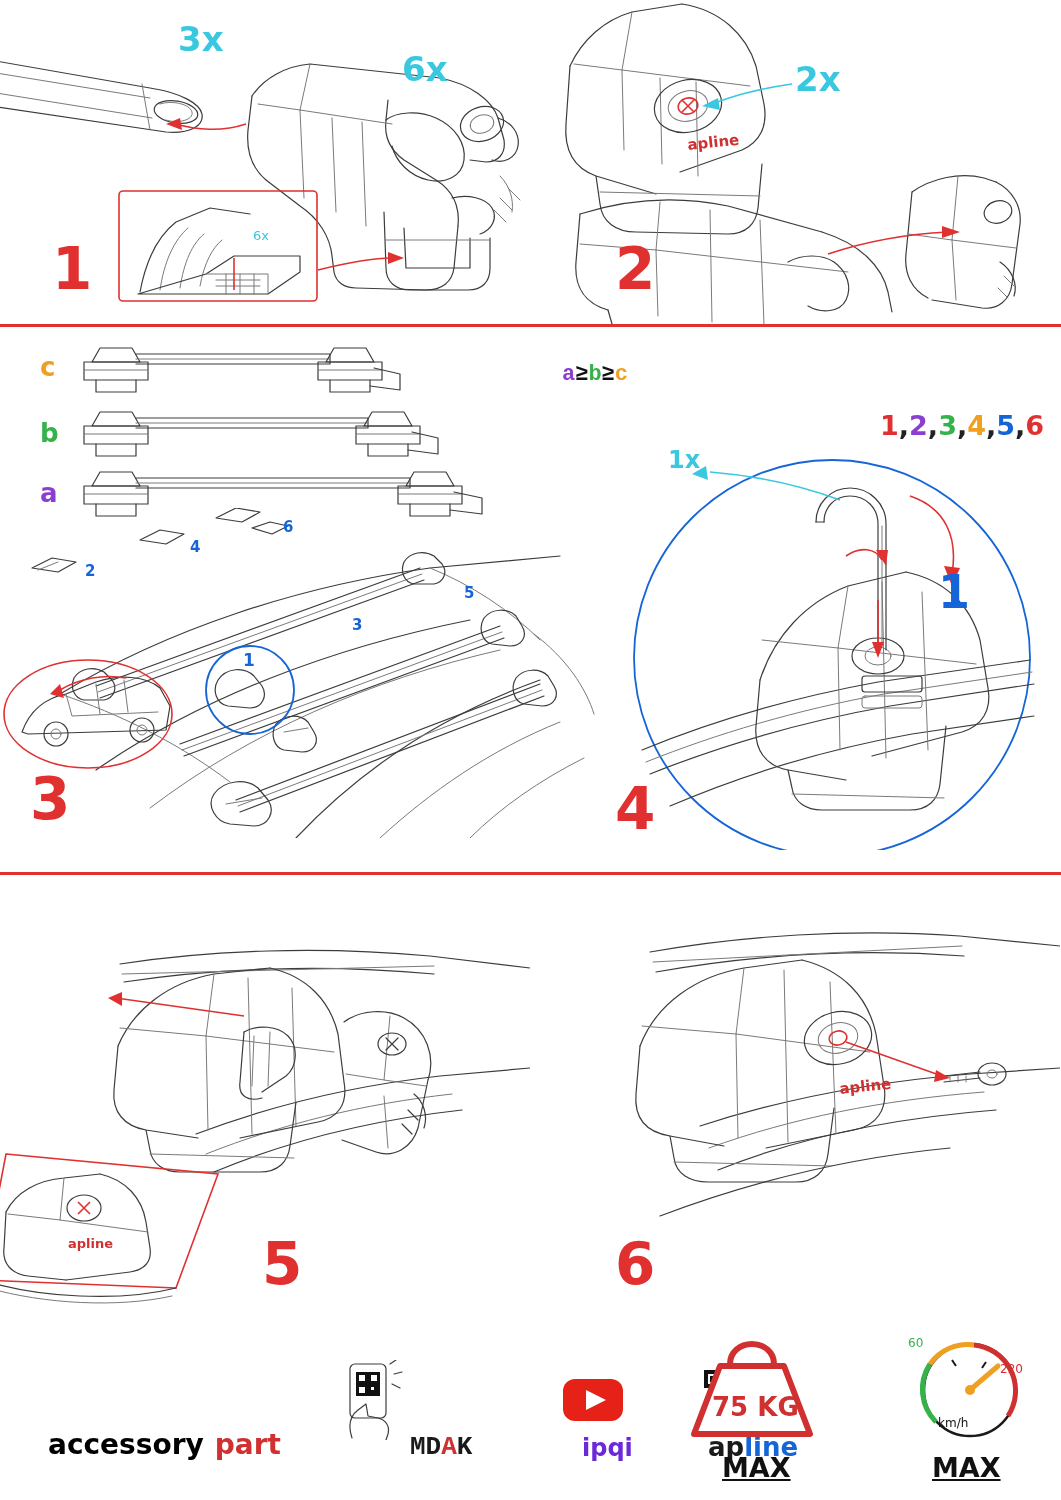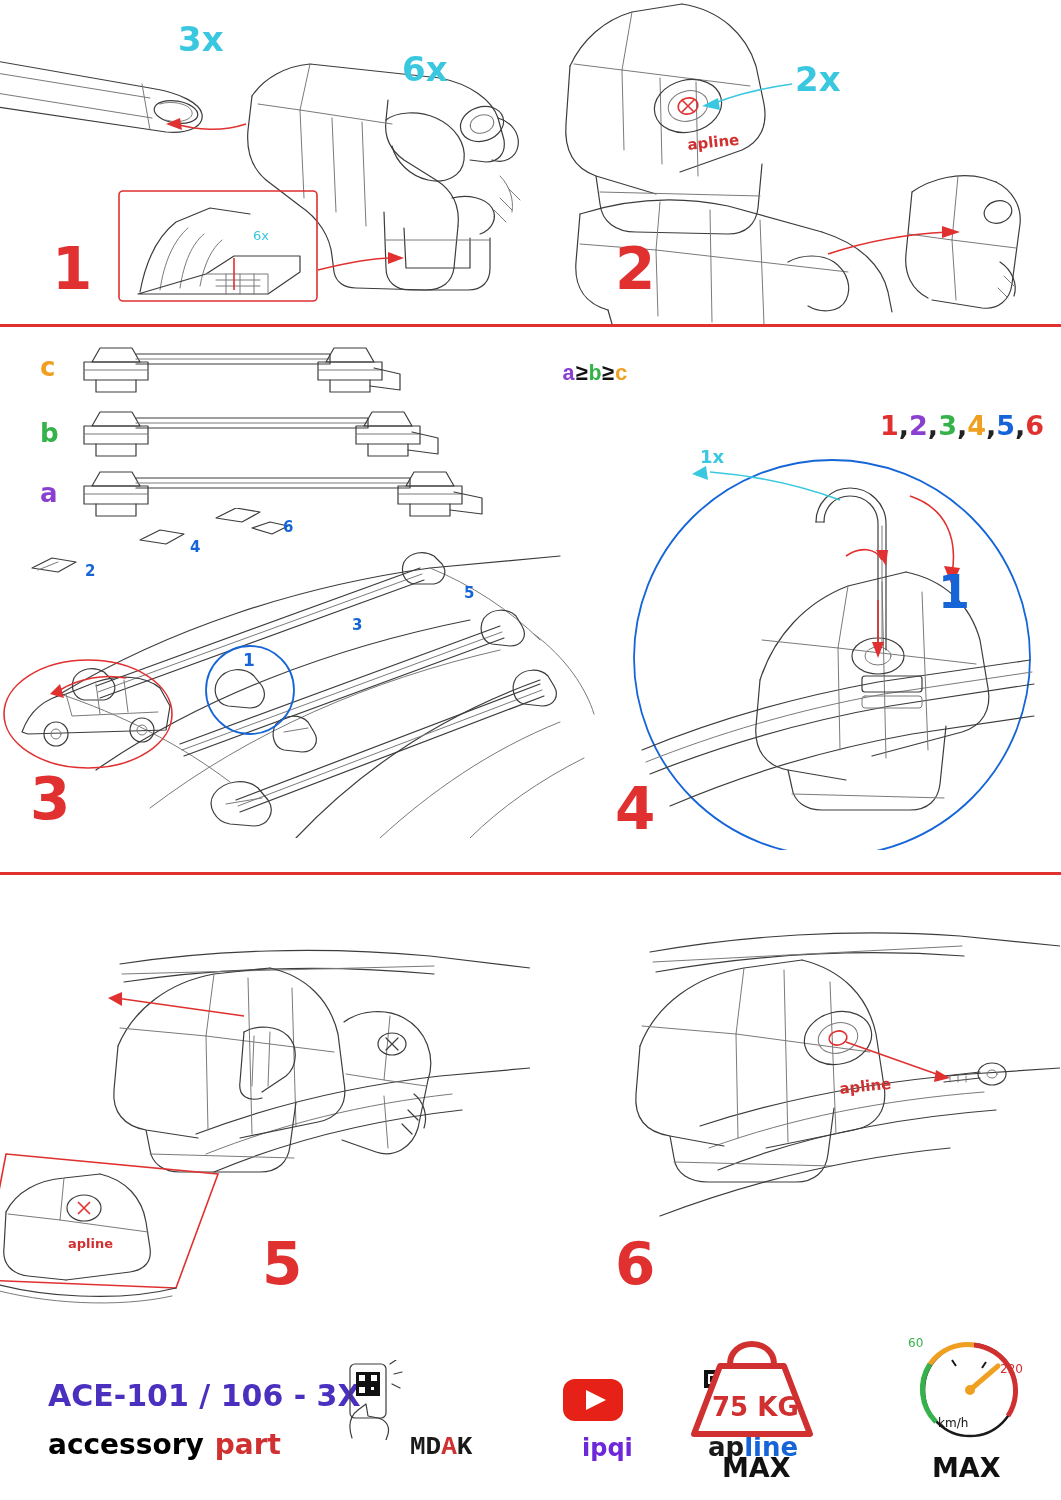--- a/index.html
+++ b/index.html
@@ -40,21 +40,21 @@
     position:absolute;
     font-family:"DejaVu Sans", sans-serif;
     font-weight:700;
     color:#39c8e0;
     font-size:34px;
     line-height:1;
   }
   .count.c3x{left:178px;top:22px;}
   .count.c6x{left:402px;top:52px;}
   .count.c2x{left:795px;top:62px;}
-  .count.c1x{left:700px;top:448px;font-size:18px;}
+  .count.c1x{left:668px;top:448px;font-size:24px;}
 
   .tiny-6x{
     position:absolute;left:253px;top:228px;
     font-family:"DejaVu Sans", sans-serif;
     font-size:13px;color:#39c8e0;
   }
 
   
   .letter{
     position:absolute;font-family:"DejaVu Sans", sans-serif;
@@ -128,21 +128,21 @@
     font-family:"DejaVu Sans", sans-serif;font-weight:700;font-size:24px;color:#6d28d9;
   }
   .brand-apline{
     position:absolute;left:708px;top:1432px;
     font-family:"DejaVu Sans", sans-serif;font-weight:700;font-size:26px;color:#1a1a1a;
   }
   .brand-apline .line{color:#1565d8;}
 
   .max-label{
     position:absolute;font-family:"DejaVu Sans", sans-serif;
-    font-weight:700;font-size:27px;color:#111;
+    font-weight:700;font-size:27px;color:#111;text-decoration:underline;
   }
 
   .weight-text{
     position:absolute;
     font-family:"DejaVu Sans", sans-serif;font-weight:700;
     font-size:26px;color:#d03030;text-align:right;
   }
 
   .kmh{
     position:absolute;font-family:"DejaVu Sans", sans-serif;
@@ -531,21 +531,20 @@
       <path class="ln-l" d="M410,190 L410,196 M418,190 L418,196 M426,190 L426,196"></path>
       <ellipse class="ln" cx="452" cy="188" rx="14" ry="11"></ellipse>
       <ellipse class="ln-l" cx="452" cy="188" rx="5" ry="4"></ellipse>
     </g>
     <path class="red" d="M306,156 L402,190"></path>
     <path class="redfill" d="M396,184 L410,192 L394,196 Z"></path>
   </svg>
   <div class="step-num s6">6</div>
 
   <div class="footer">
-    <div class="model-code" style="left:48px;top:38px;position:absolute;">ACE-101 / 106 - 3X</div>
     <div class="brand-accessorypart" style="left:48px;top:88px;position:absolute;">
       <span class="acc">accessory</span><span class="part">part</span>
     </div>
 
     <svg width="70" height="80" style="position:absolute;left:338px;top:20px;">
       <rect x="12" y="4" width="36" height="54" rx="5" class="ln" fill="#fff"></rect>
       <rect x="18" y="12" width="24" height="24" fill="#111"></rect>
       <rect x="21" y="15" width="6" height="6" fill="#fff"></rect>
       <rect x="33" y="15" width="6" height="6" fill="#fff"></rect>
       <rect x="21" y="27" width="6" height="6" fill="#fff"></rect>

